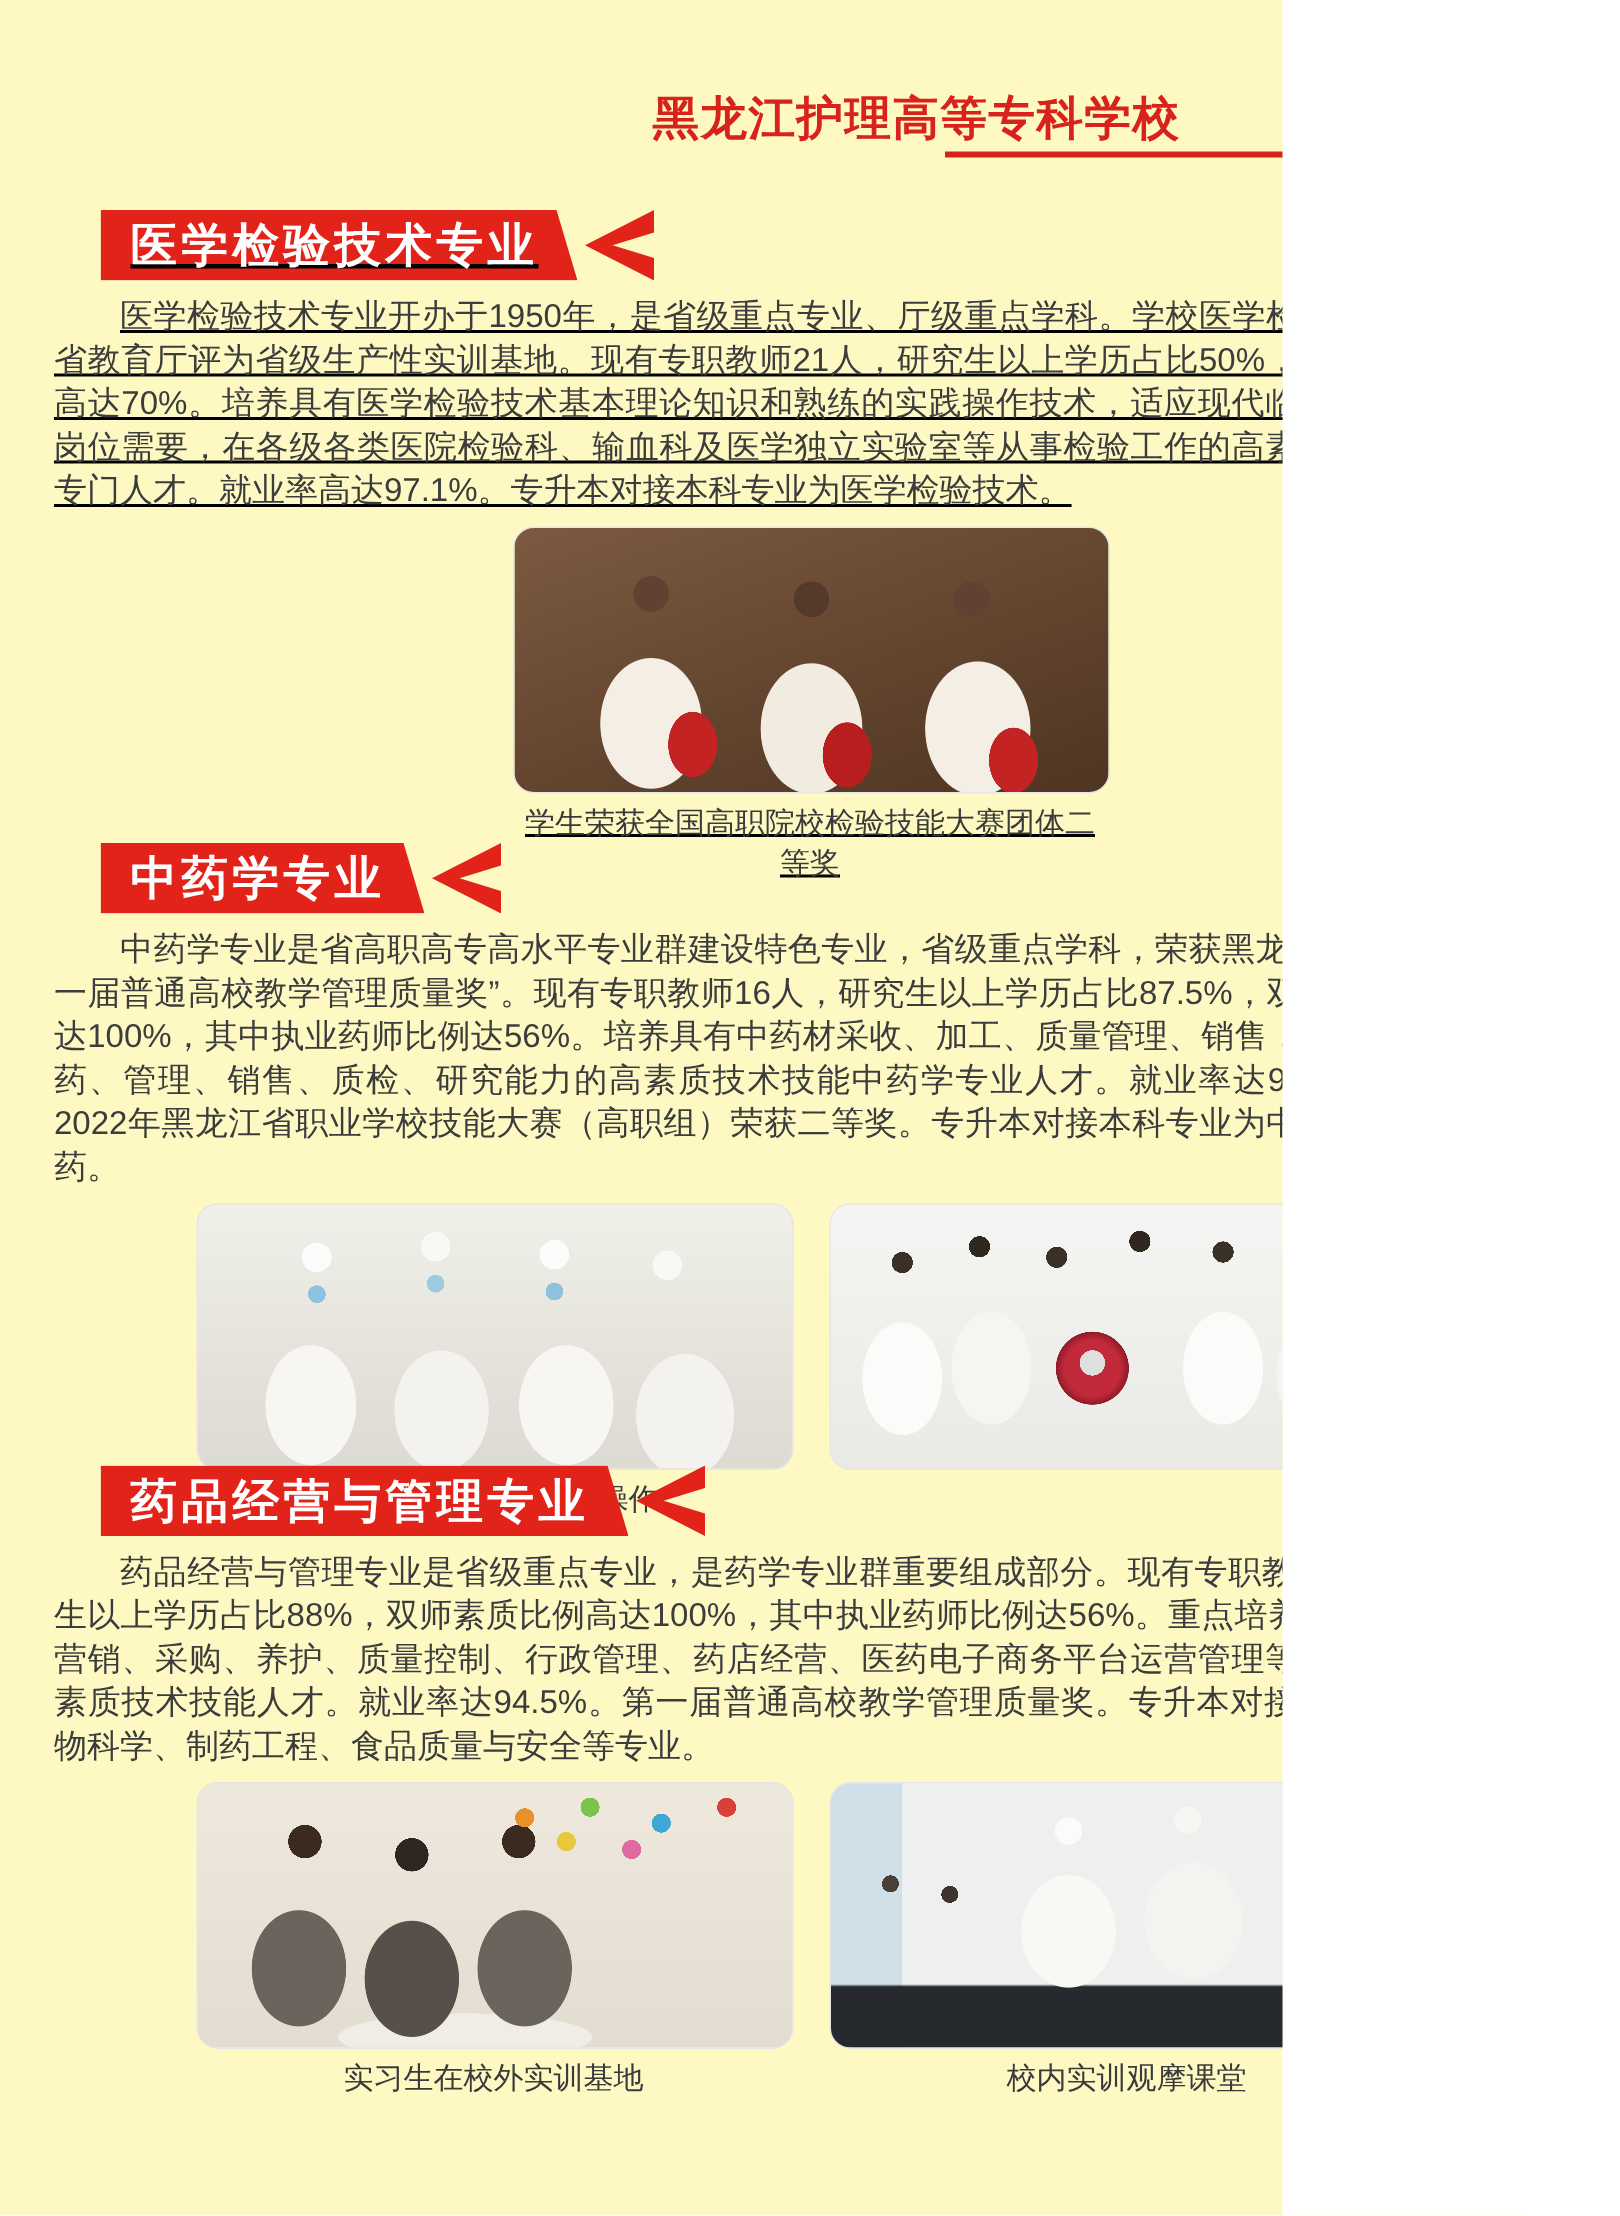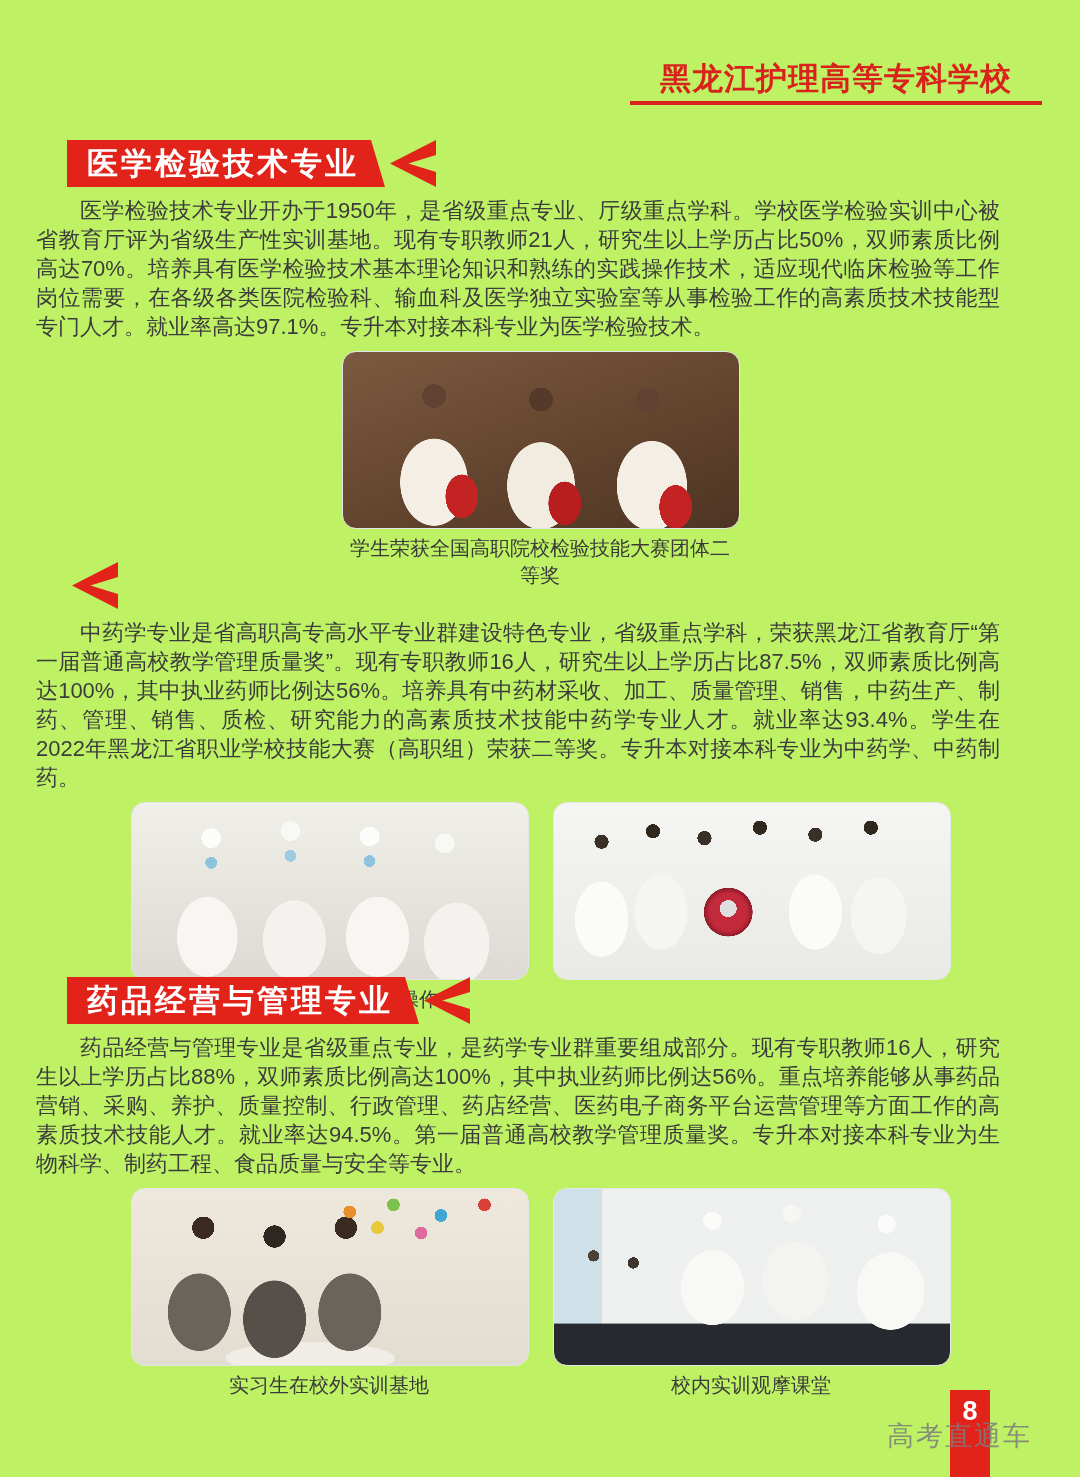--- a/index.html
+++ b/index.html
@@ -1,30 +1,30 @@
 <!DOCTYPE html>
 <html lang="zh"><head>
 <meta charset="utf-8">
 <style>
   html,body{margin:0;padding:0;background:#fff;}
   #page{
-    position:relative;width:1080px;height:1477px;background:#bef264;
+    position:relative;width:855px;height:1477px;background:#fef9c3;
     font-family:"Liberation Sans","DejaVu Sans",sans-serif;overflow:hidden;
   }
   
   .hdr-title{
     position:absolute;top:58px;right:68px;
     font-size:31px;font-weight:bold;color:#d8231d;letter-spacing:1px;
   }
   .hdr-line{
     position:absolute;top:101px;left:630px;width:412px;height:4px;background:#d8231d;
   }
   
   .section{position:absolute;left:0;width:1080px;}
-  .sec1{top:140px;} .sec2{top:562px;} .sec3{top:977px;}
+  .sec1{top:140px;text-decoration:underline;} .sec2{top:562px;} .sec3{top:977px;}
   .banner-wrap{display:flex;align-items:stretch;height:47px;margin-left:67px;}
   .banner{
     background:#e2231a;color:#fff;font-size:31px;font-weight:bold;
     letter-spacing:3px;display:flex;align-items:center;
     padding:0 26px 0 20px;
     clip-path:polygon(0 0,calc(100% - 14px) 0,100% 100%,0 100%);
   }
   .banner-tail{
     width:46px;height:47px;background:#e2231a;margin-left:5px;
     clip-path:polygon(100% 0,0 50%,100% 100%,100% 68%,40% 50%,100% 32%);
@@ -149,20 +149,21 @@
     <div class="photo-row">
       <figure>
         <div class="photo photo-1"></div>
         <figcaption>学生荣获全国高职院校检验技能大赛团体二等奖</figcaption>
       </figure>
     </div>
   </div>
 
   <div class="section sec2">
     <div class="banner-wrap">
+      <div class="banner">中药学专业</div>
       <div class="banner-tail"></div>
     </div>
     <p class="para">中药学专业是省高职高专高水平专业群建设特色专业，省级重点学科，荣获黑龙江省教育厅“第一届普通高校教学管理质量奖”。现有专职教师16人，研究生以上学历占比87.5%，双师素质比例高达100%，其中执业药师比例达56%。培养具有中药材采收、加工、质量管理、销售，中药生产、制药、管理、销售、质检、研究能力的高素质技术技能中药学专业人才。就业率达93.4%。学生在2022年黑龙江省职业学校技能大赛（高职组）荣获二等奖。专升本对接本科专业为中药学、中药制药。</p>
     <div class="photo-row">
       <figure>
         <div class="photo photo-3"></div>
         <figcaption>中药学专业学生技能操作</figcaption>
       </figure>
       <figure>
         <div class="photo photo-4"></div>

